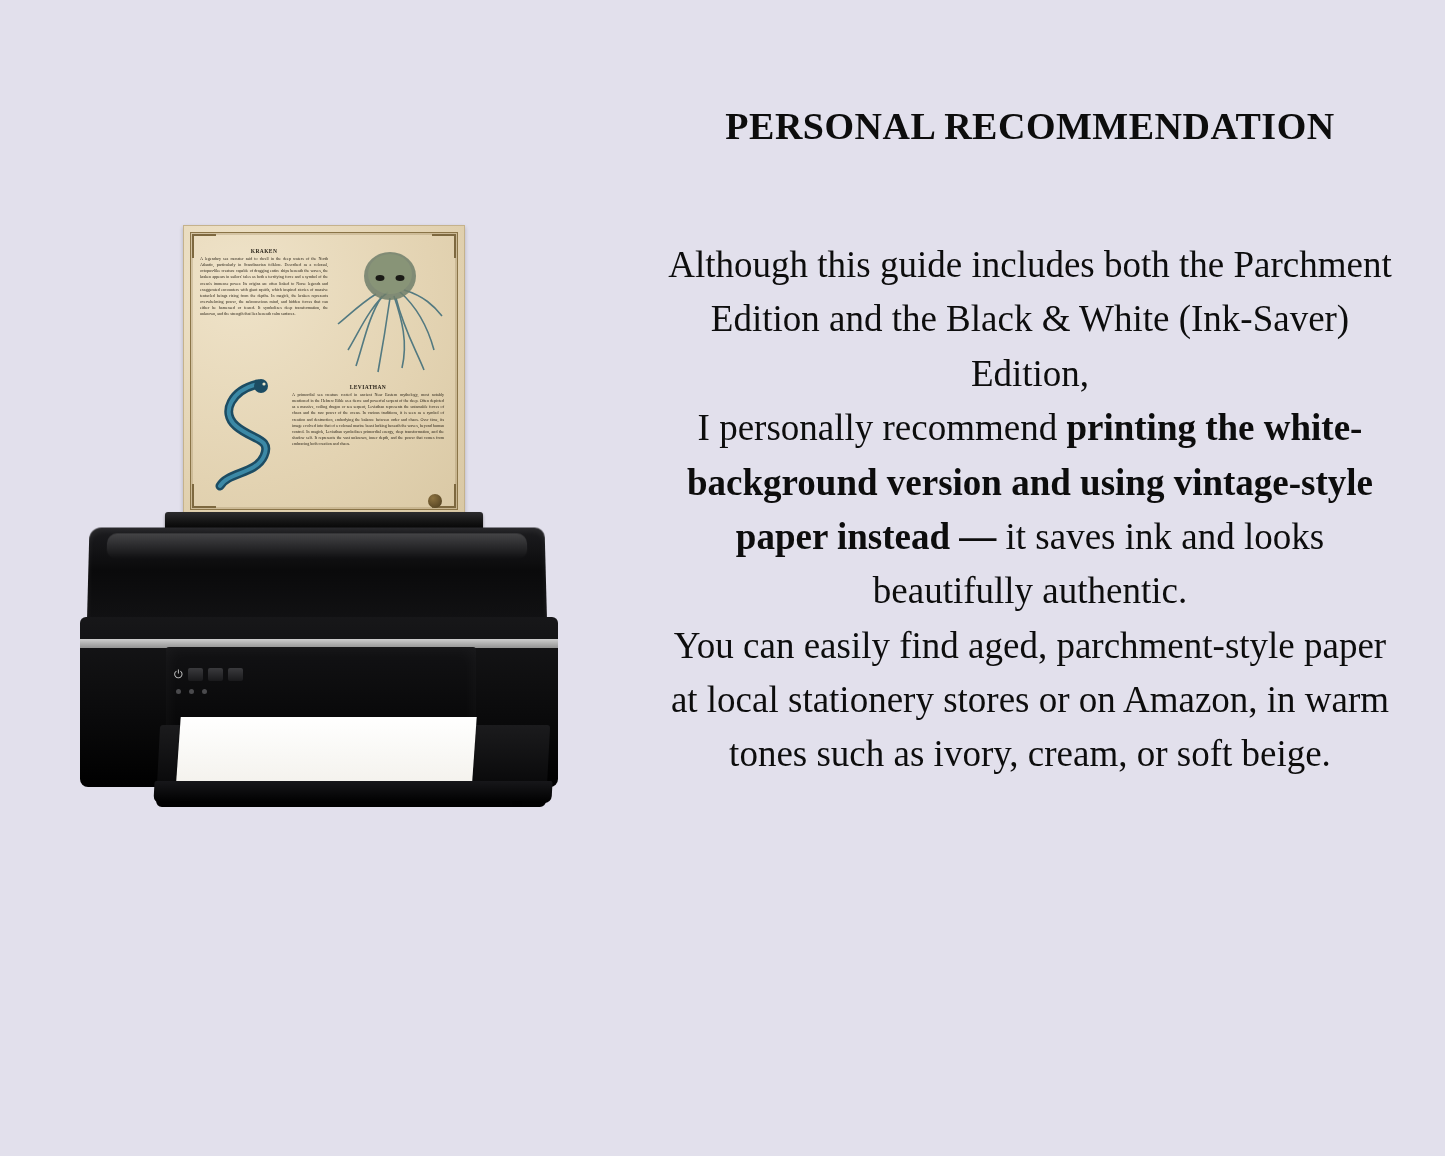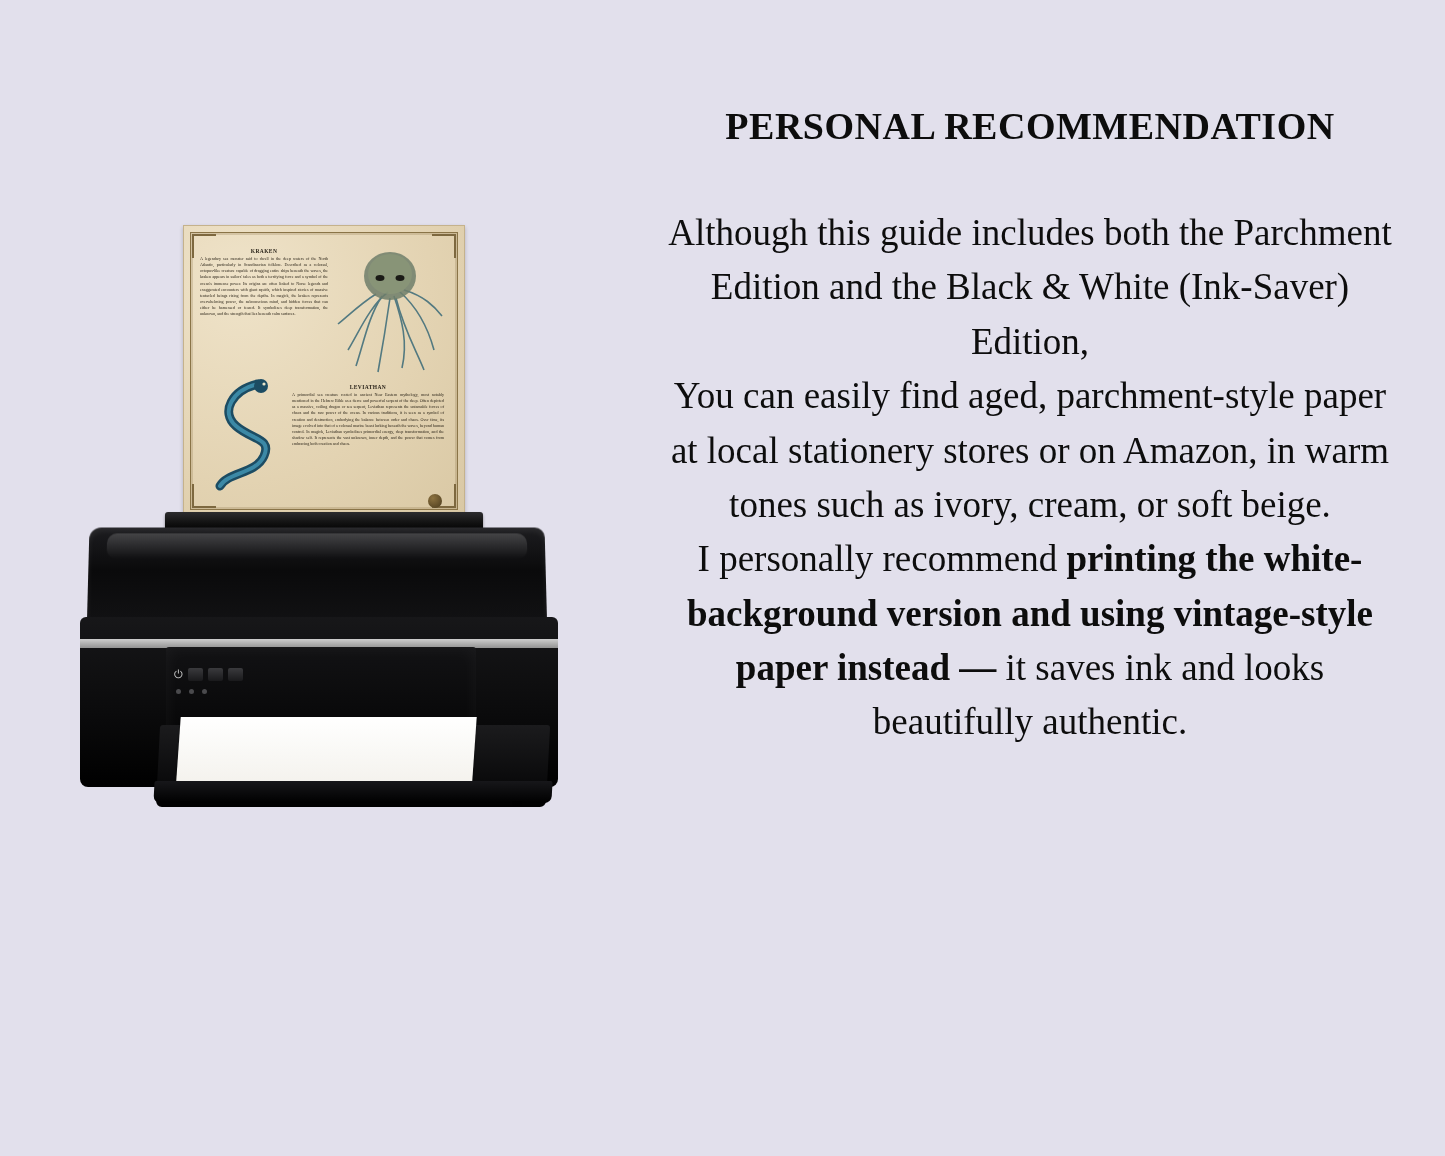--- a/index.html
+++ b/index.html
@@ -233,21 +233,21 @@
     color: #0d0d0d;
   }
   .para {
     margin: 0 auto;
     width: 740px;
     font-family: "Liberation Serif", serif;
     font-size: 37px;
     line-height: 1.47;
     color: #0d0d0d;
   }
-  .para.first { margin-top: 58px; }
+  .para.first { margin-top: 90px; }
   .para b { font-weight: bold; }
 </style>
 </head>
 <body>
 
 <div class="left-panel">
   <div class="printer-wrap">
 
     <div class="page-sheet">
       <div class="frame"></div>
@@ -320,17 +320,17 @@
     <div class="foot l"></div>
     <div class="foot r"></div>
   </div>
 </div>
 
 <div class="right-panel">
   <div class="headline">PERSONAL RECOMMENDATION</div>
 
   <div class="para first">Although this guide includes both the Parchment Edition and the Black &amp; White (Ink-Saver) Edition,</div>
 
+  <div class="para"><span>I personally recommend </span><b>printing the white-background version and using vintage-style paper instead — </b><span>it saves ink and looks beautifully authentic.</span></div>
+
   <div class="para">You can easily find aged, parchment-style paper at local stationery stores or on Amazon, in warm tones such as ivory, cream, or soft beige.</div>
 
-  <div class="para"><span>I personally recommend </span><b>printing the white-background version and using vintage-style paper instead — </b><span>it saves ink and looks beautifully authentic.</span></div>
-
 </div>
 
 </body></html>

